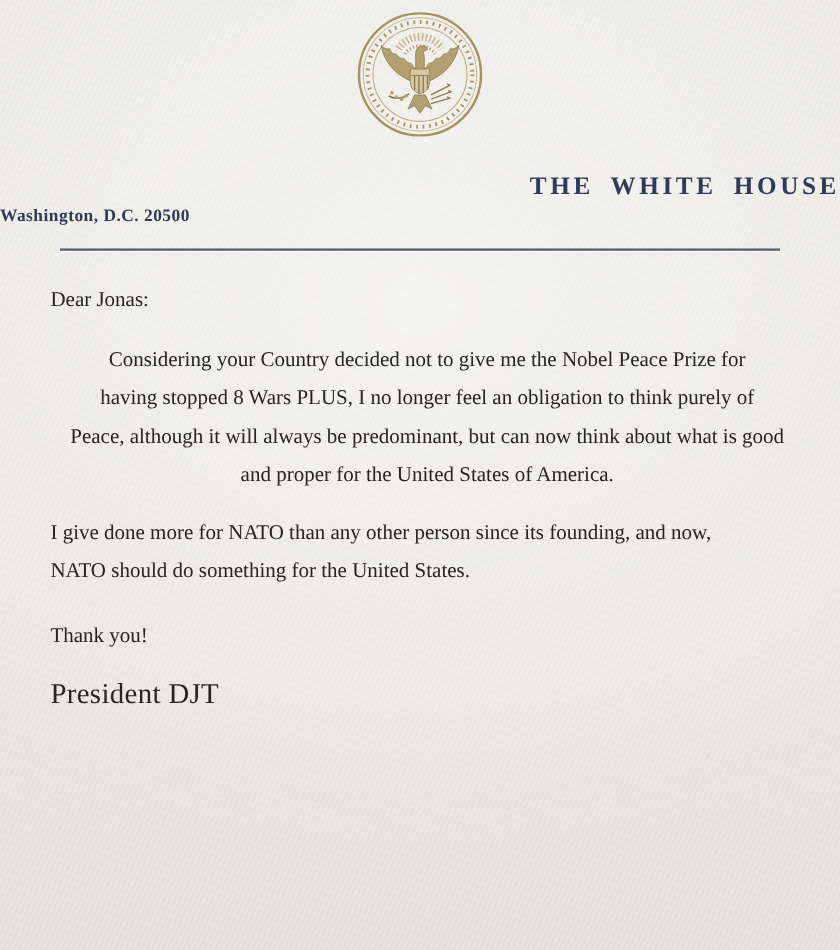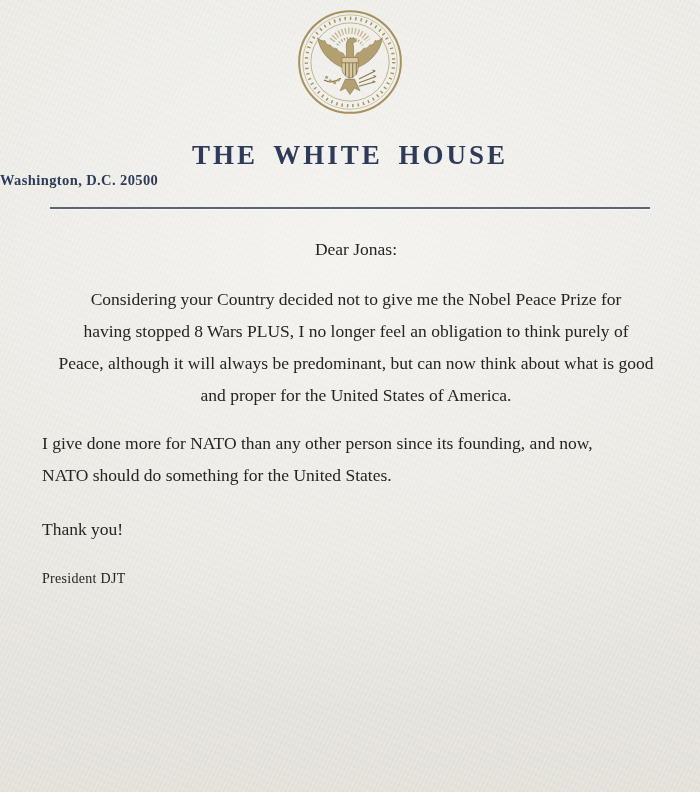--- a/index.html
+++ b/index.html
@@ -20,22 +20,22 @@
     overflow: hidden;
   }
   .seal-wrap {
     width: 100%;
     text-align: center;
     padding-top: 8px;
     line-height: 0;
   }
   .org-name {
     margin: 28px 0 0 0;
-    text-align: center;
-    font-size: 27px;
+    text-align: right;
+    font-size: 21px;
     line-height: 22px;
     font-weight: bold;
     letter-spacing: 3px;
     word-spacing: 6px;
     color: #2e3a59;
   }
   .address-line {
     margin: 7px 0 0 0;
     text-align: left;
     font-size: 14.5px;
@@ -54,27 +54,27 @@
   .letter-body {
     margin: 0 30px 0 42px;
     color: #262422;
   }
   .letter-body p {
     font-size: 17.5px;
     line-height: 32px;
     white-space: pre;
     margin: 0;
   }
-  p.salutation  { margin-top: 24px; text-align: center; }
+  p.salutation  { margin-top: 24px; }
   p.para-1      { margin-top: 18px; text-align: center; }
   p.para-2      { margin-top: 14px; }
   p.para-3      { margin-top: 16px; }
   p.para-4      { margin-top: 27px; }
   p.closing     { margin-top: 22px; }
-  p.signature   { margin-top: 18px; font-size: 14px; letter-spacing: 0.3px; }
+  p.signature   { margin-top: 18px; font-size: 24px; letter-spacing: 0.3px; }
 </style>
 </head>
 <body>
 
 <div class="page">
 
   <div class="seal-wrap">
     <svg width="108" height="108" viewBox="0 0 120 120" aria-hidden="true">
 
       <circle cx="60" cy="60" r="56.5" fill="none" stroke="#a5915c" stroke-width="2.2"></circle>

